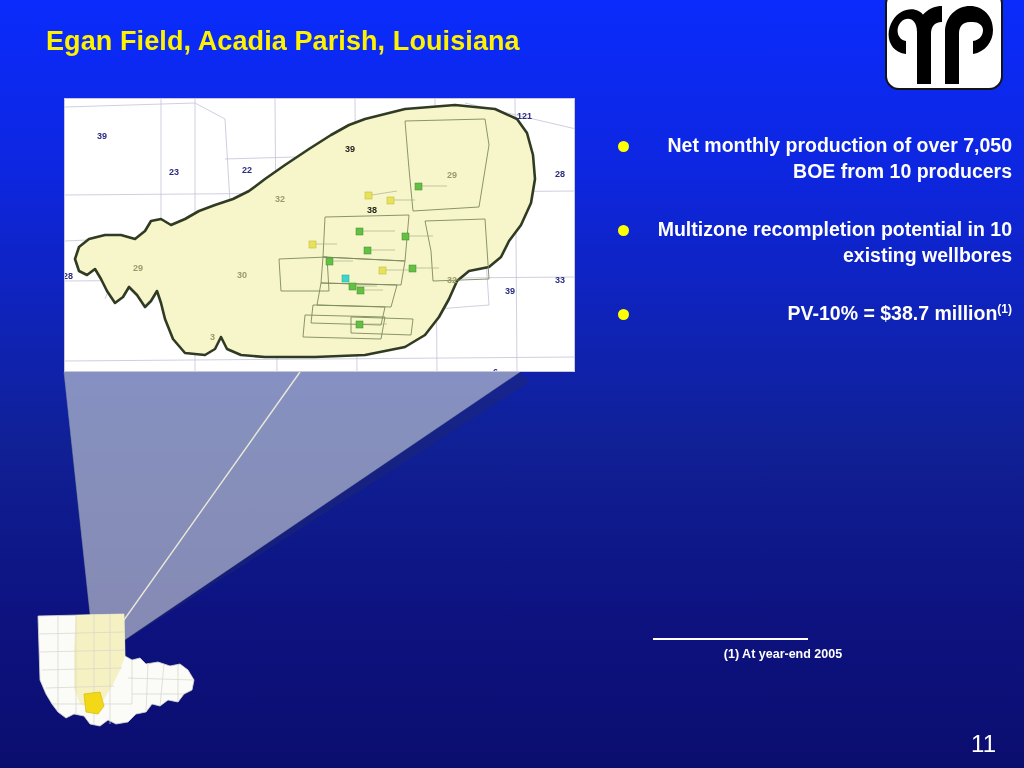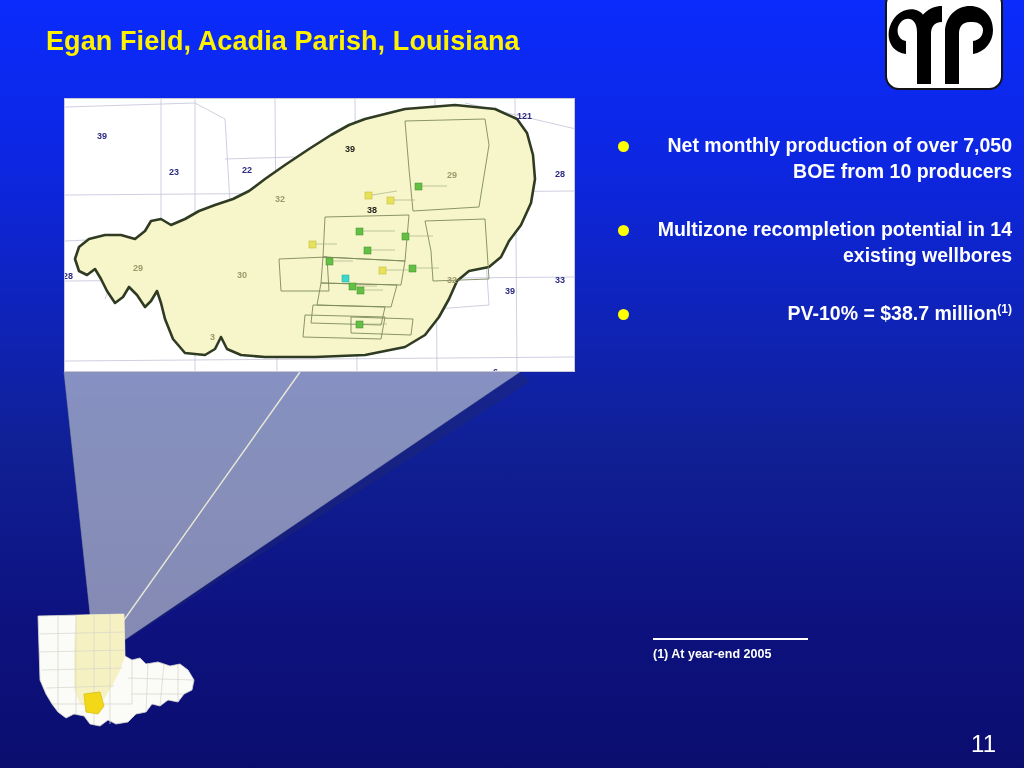--- a/index.html
+++ b/index.html
@@ -106,20 +106,21 @@
     font-size: 12px;
     vertical-align: super;
     line-height: 0;
   }
 
   
   #footnote {
     position: absolute;
     left: 653px; top: 638px;
     width: 260px;
+    text-align: center;
   }
   #footnote-rule {
     width: 155px;
     height: 2px;
     background: #ffffff;
     margin-bottom: 7px;
   }
   #footnote-text {
     color: #ffffff;
     font-size: 12.5px;
@@ -288,21 +289,21 @@
     </svg>
   </div>
 
   <div id="bullets">
     <div class="bullet-row">
       <span class="bullet-dot"></span>
       <div class="bullet-text">Net monthly production of over 7,050 BOE from 10 producers</div>
     </div>
     <div class="bullet-row">
       <span class="bullet-dot"></span>
-      <div class="bullet-text">Multizone recompletion potential in 14 existing wellbores</div>
+      <div class="bullet-text">Multizone recompletion potential in 10 existing wellbores</div>
     </div>
     <div class="bullet-row">
       <span class="bullet-dot"></span>
       <div class="bullet-text"><span>PV-10% = $38.7 million</span><sup>(1)</sup></div>
     </div>
   </div>
 
   <div id="footnote">
     <div id="footnote-rule"></div>
     <div id="footnote-text">(1) At year-end 2005</div>

